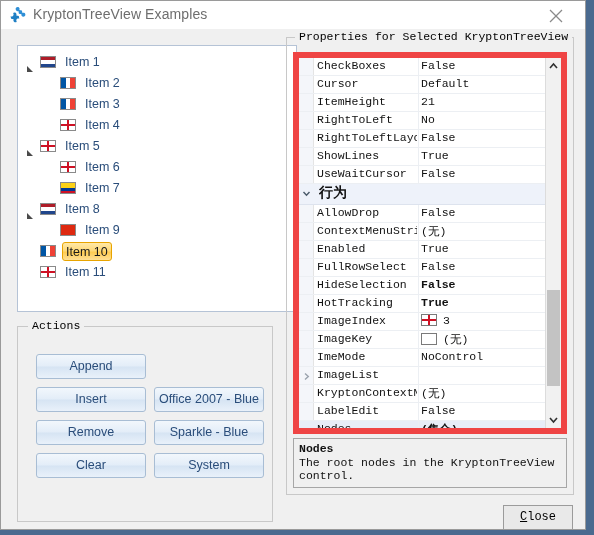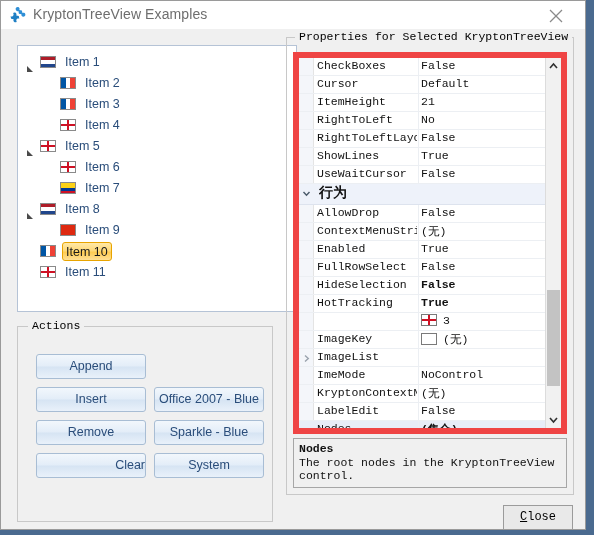--- a/index.html
+++ b/index.html
@@ -308,21 +308,21 @@
           <span class="flag fl-en" style="left: 14px;"></span>
           <span class="lbl" style="left: 36px;">Item 11</span>
         </div>
       </div>
 
     <div id="actions">
       <span id="actions-legend">Actions</span>
     <div class="kbtn" style="left: 18px; top: 27px;">Append</div>
         <div class="kbtn" style="left: 18px; top: 60px;">Insert</div>
         <div class="kbtn" style="left: 18px; top: 93px;">Remove</div>
-        <div class="kbtn" style="left: 18px; top: 126px; text-align: right;">Clear</div>
+        <div class="kbtn" style="left: 18px; top: 126px;">Clear</div>
         <div class="kbtn" style="left: 136px; top: 60px;">Office 2007 - Blue</div>
         <div class="kbtn" style="left: 136px; top: 93px;">Sparkle - Blue</div>
         <div class="kbtn" style="left: 136px; top: 126px;">System</div>
       </div>
 
     <div id="propgroup">
       <span id="prop-legend">Properties for Selected KryptonTreeView</span>
 
       <div id="grid">
         <div id="grid-gutter"></div>
@@ -393,40 +393,41 @@
               <span class="pname">HideSelection</span>
               <span class="vsep"></span>
               <span class="pval">False</span>
             </div>
             <div class="prow bold">
               <span class="pname">HotTracking</span>
               <span class="vsep"></span>
               <span class="pval">True</span>
             </div>
             <div class="prow">
+              <span class="pname">ImageIndex</span>
               <span class="vsep"></span>
               <span class="pval"><span class="swatch fl-en"></span><span>3</span></span>
             </div>
             <div class="prow">
               <span class="pname">ImageKey</span>
               <span class="vsep"></span>
               <span class="pval"><span class="swatch blank"></span><span>(无)</span></span>
+            </div>
+            <div class="prow">
+              <span class="pname">ImeMode</span>
+              <span class="vsep"></span>
+              <span class="pval">NoControl</span>
             </div>
             <div class="prow">
               <span class="chev"><svg width="9" height="9" viewBox="0 0 9 9">
                   <path d="M3 1.5 L6.3 4.5 L3 7.5" fill="none" stroke="#9aa3ad" stroke-width="1.4"></path>
                 </svg></span>
               <span class="pname">ImageList</span>
               <span class="vsep"></span>
               <span class="pval"></span>
-            </div>
-            <div class="prow">
-              <span class="pname">ImeMode</span>
-              <span class="vsep"></span>
-              <span class="pval">NoControl</span>
             </div>
             <div class="prow">
               <span class="pname">KryptonContextMenu</span>
               <span class="vsep"></span>
               <span class="pval">(无)</span>
             </div>
             <div class="prow">
               <span class="pname">LabelEdit</span>
               <span class="vsep"></span>
               <span class="pval">False</span>

